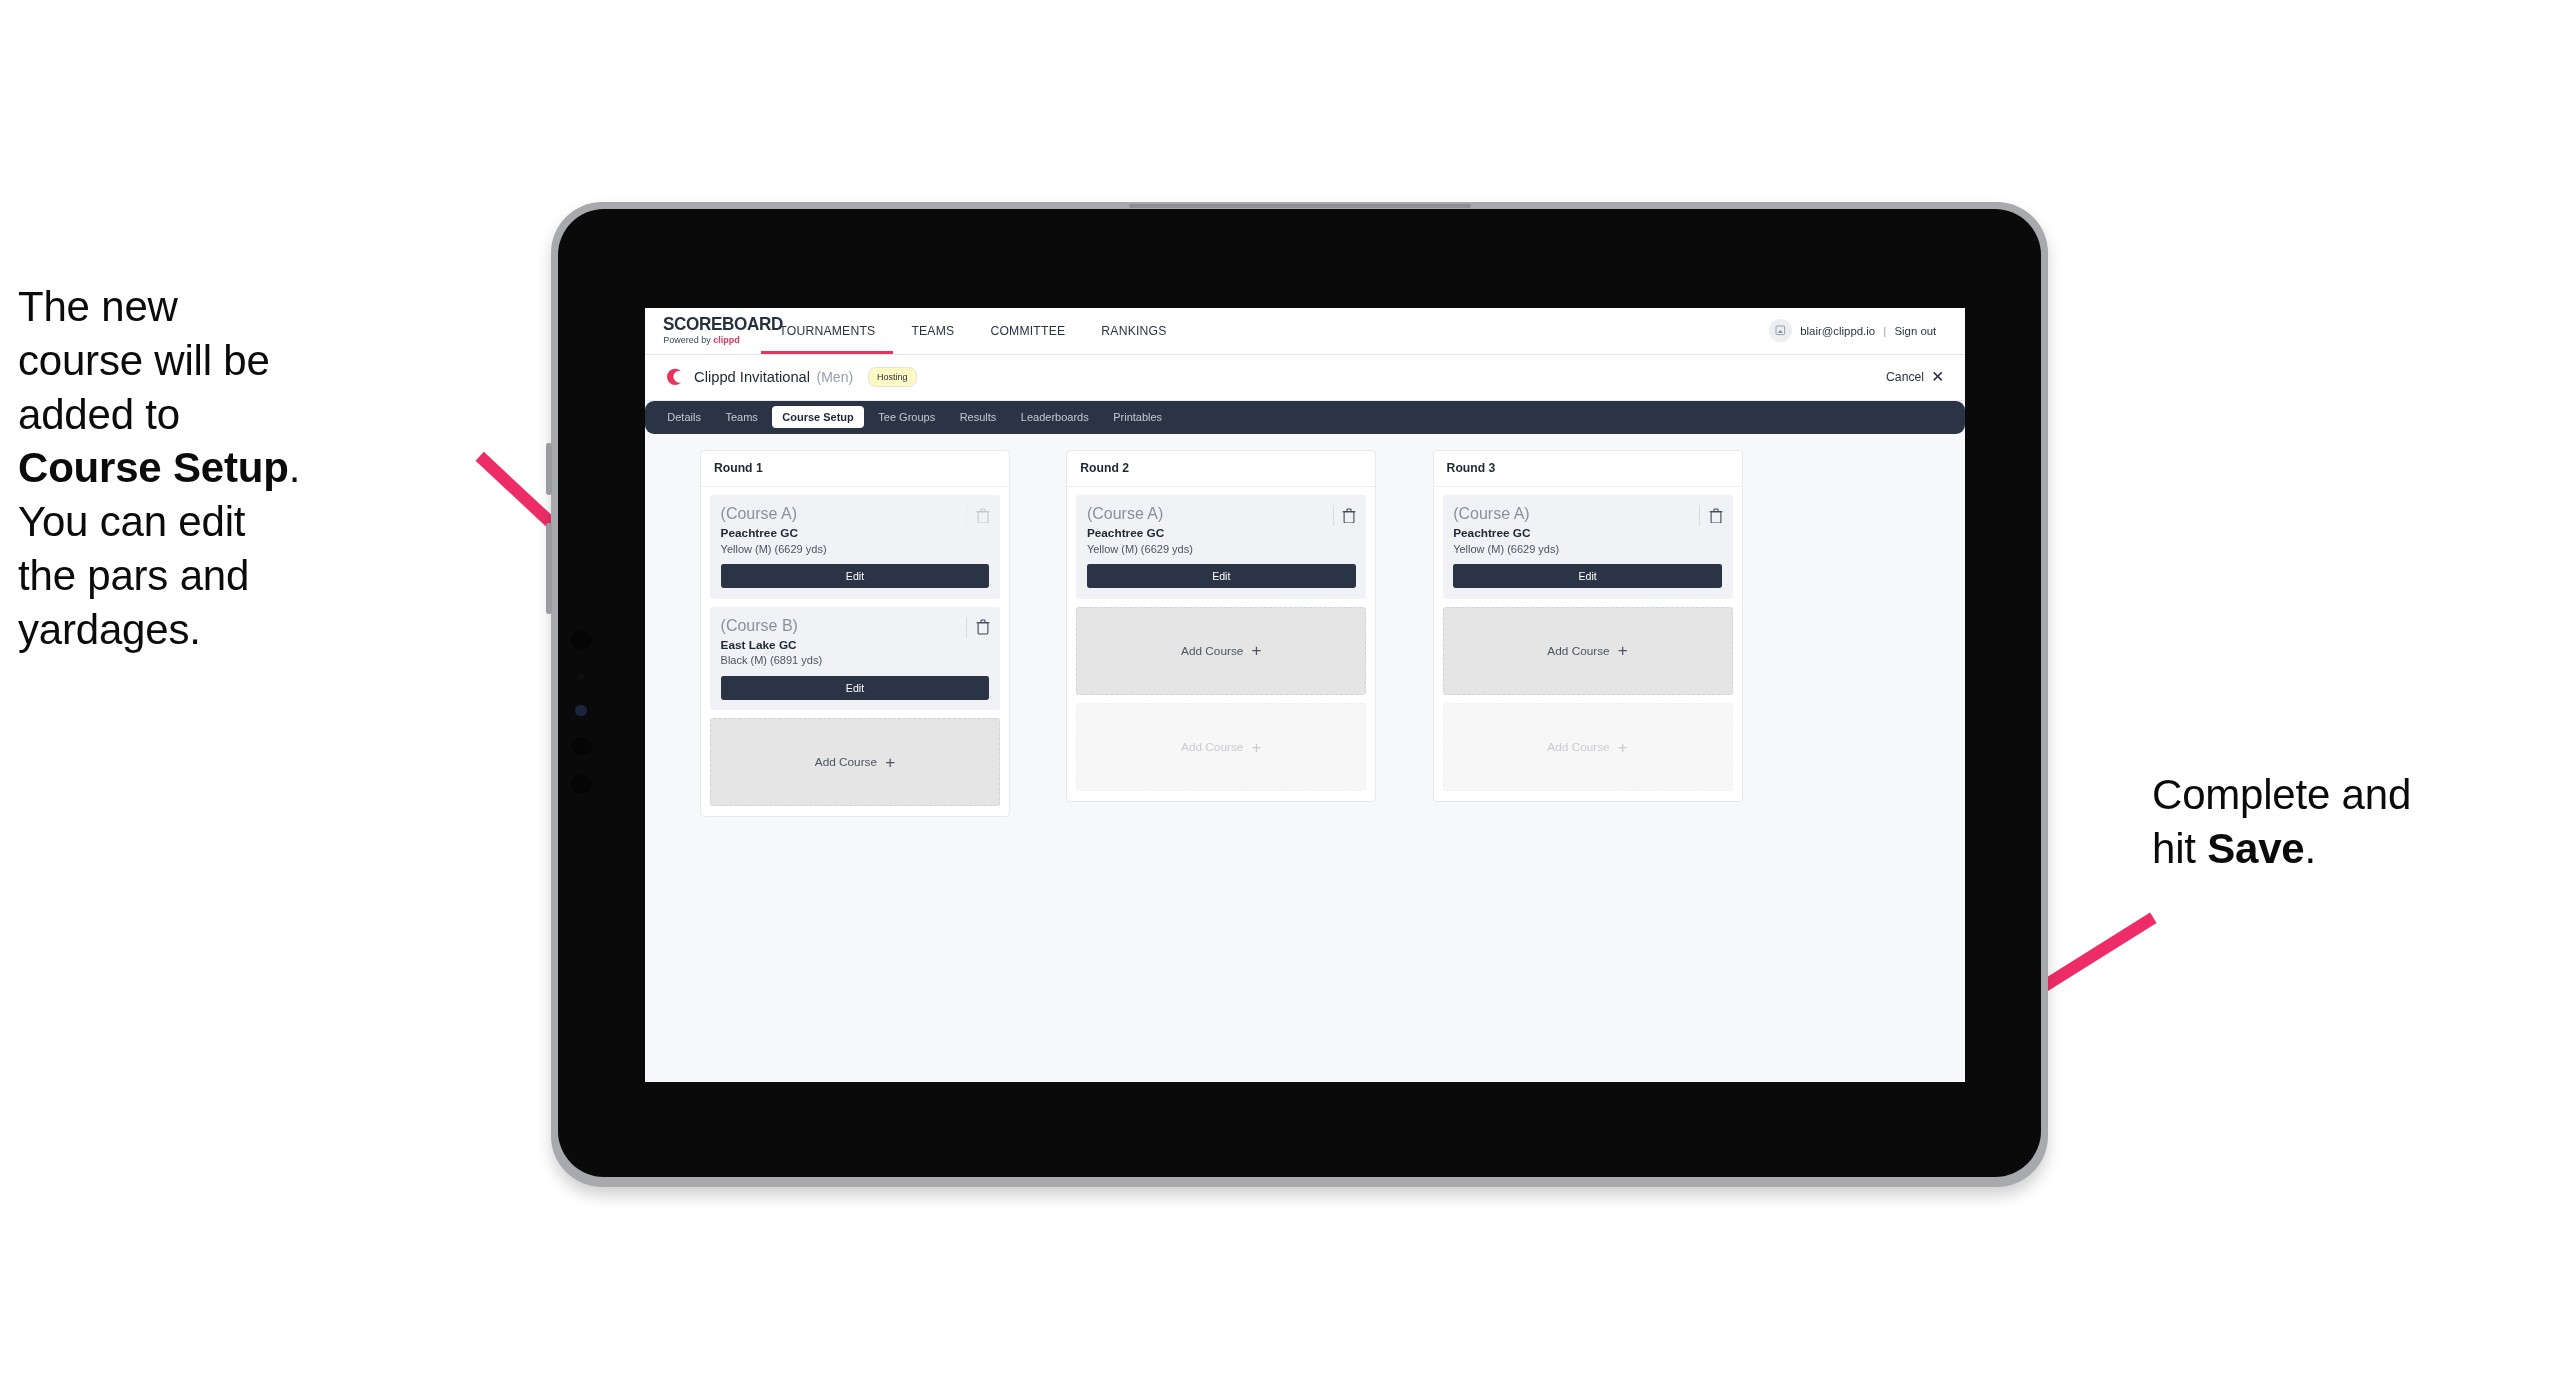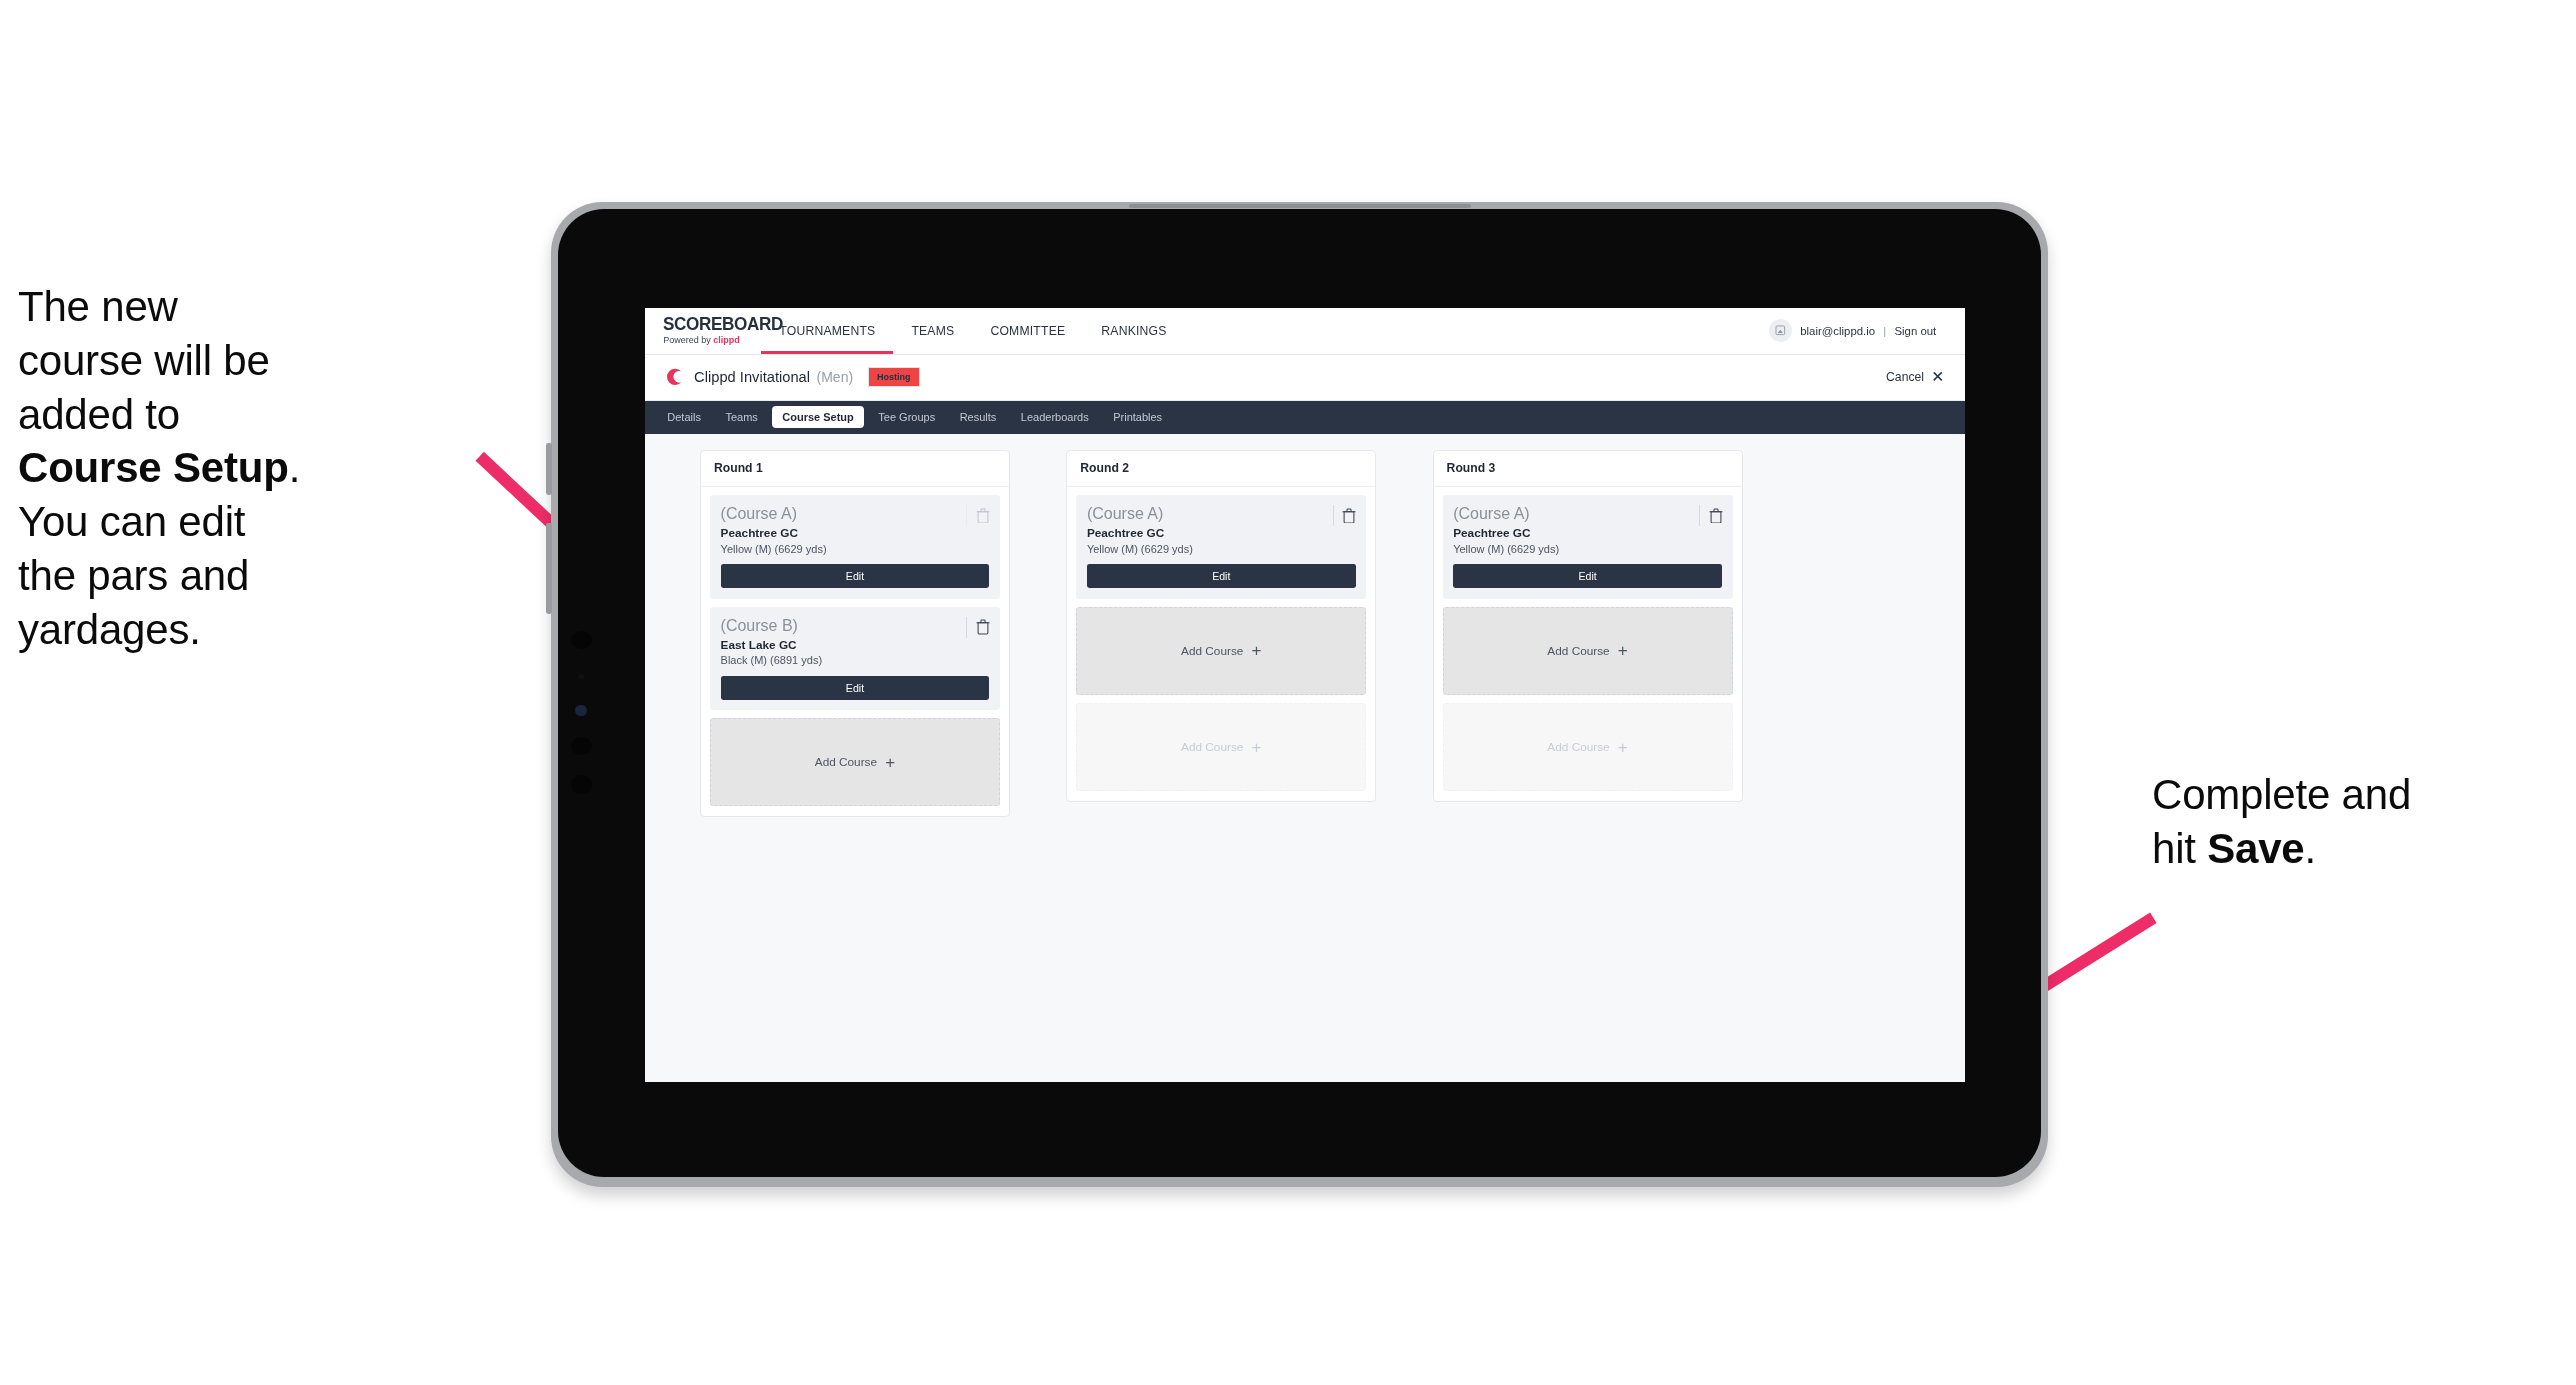--- a/index.html
+++ b/index.html
@@ -117,34 +117,34 @@
   }
   .c-logo {
     width: 21px; height: 21px; margin-right: 9.8px;
     display: flex; align-items: center; justify-content: center;
     color: #e8335c; font-size: 24.5px; font-weight: 700; line-height: 1;
   }
   .tourn-name { font-size: 14.7px; color: #1f2733; font-weight: 400; }
   .tourn-gender { font-size: 14px; color: #99a0ab; margin-left: 6.5px; }
   .hosting-badge {
     margin-left: 14.7px; padding: 4.1px 8.2px;
-    border: 0.8px solid #dfe2e7; border-radius: 1px;
-    font-size: 9px; font-weight: 700; color: #27303f; background: #ef4444;
+    border: 0.8px solid #dfe2e7; border-radius: 8px;
+    font-size: 9px; font-weight: 400; color: #27303f; background: #fef9c3;
   }
   .titlerow-spacer { flex: 1; }
   .cancel-btn {
     display: flex; align-items: center; gap: 7.3px;
     font-size: 12.2px; color: #2b3342; cursor: pointer;
   }
   .cancel-x { font-size: 15.5px; line-height: 1; }
 
   
   .tabstrip {
     height: 33px; background: #2b3444;
-    display: flex; align-items: center; padding: 0 11.4px; gap: 3.3px;
+    display: flex; align-items: center; padding: 0 11.4px; gap: 3.3px; border-radius: 9px;
   }
   .tab {
     padding: 4.9px 10.6px; font-size: 11px; color: #c3c9d4;
     border-radius: 4.1px; cursor: pointer; white-space: nowrap;
   }
   .tab.active { background: #ffffff; color: #1f2733; font-weight: 700; }
 
   
   .rounds {
     display: flex; gap: 16.3px; padding: 16.3px 14.7px;

